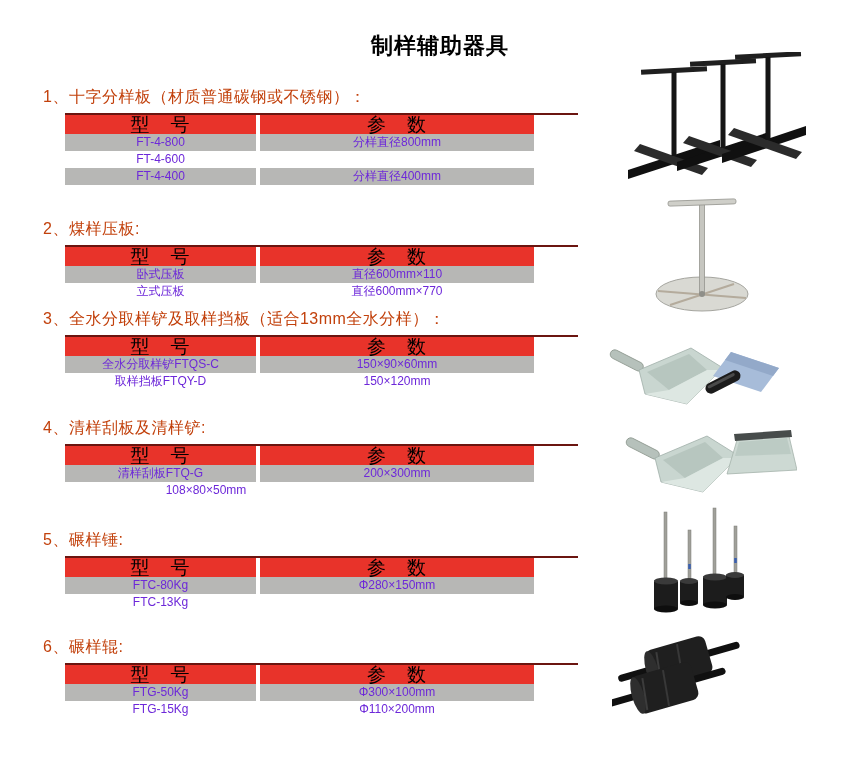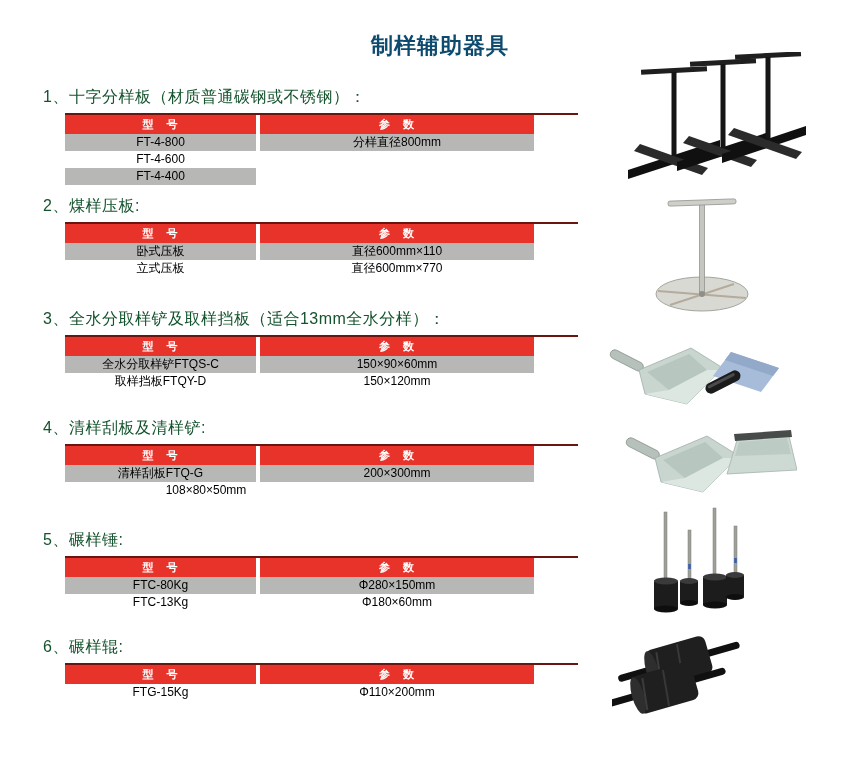--- a/index.html
+++ b/index.html
@@ -3,43 +3,43 @@
 <meta charset="utf-8">
 <style>
   html,body{margin:0;padding:0;}
   body{
     width:847px;height:765px;position:relative;background:#ffffff;
     font-family:"Liberation Sans","DejaVu Sans",sans-serif;
     overflow:hidden;
   }
   .page-title{
     position:absolute;top:31px;left:33px;width:814px;
-    text-align:center;font-size:22px;font-weight:700;color:#0c4a6e;
+    text-align:center;font-size:22px;font-weight:700;color:#000000;
     letter-spacing:1px;
   }
   .section{position:absolute;left:43px;width:535px;}
   .sec-heading{
-    color:#14532d;font-size:16px;line-height:22px;font-weight:500;
+    color:#c2410c;font-size:16px;line-height:22px;font-weight:500;
     letter-spacing:0.5px;white-space:pre;
   }
   .spec-table{
     margin-top:5px;margin-left:22px;width:513px;
     border-top:2px solid #6b1510;
   }
   .tr{display:flex;width:513px;}
   .td{
-    text-align:center;font-size:12px;color:#000000;line-height:17px;
+    text-align:center;font-size:12px;color:#6d28d9;line-height:17px;
     overflow:hidden;white-space:pre;
   }
   .c1{width:191px;}
   .gap{width:4px;background:#ffffff;}
   .c2{width:274px;}
   .th .td{
-    background:#e8332a;color:#ffffff;font-size:11px;line-height:19px;
-    font-weight:700;letter-spacing:1px;
+    background:#e8332a;color:#000000;font-size:19px;line-height:19px;
+    font-weight:400;letter-spacing:1px;
   }
   .row-gray .td{background:#b7b7b5;}
   .row-white .td{background:#ffffff;}
   .product{position:absolute;}
   .product svg{display:block;}
 </style>
 </head>
 <body>
 
 <div class="page-title">制样辅助器具</div>
@@ -57,25 +57,26 @@
       <div class="gap"></div>
       <div class="td c2">分样直径800mm</div>
     </div>
     <div class="tr row-white">
       <div class="td c1">FT-4-600</div>
       <div class="gap"></div>
     </div>
     <div class="tr row-gray">
       <div class="td c1">FT-4-400</div>
       <div class="gap"></div>
-    </div>
-  </div>
-</div>
-
-<div class="section" style="top:195px">
+      <div class="td c2">分样直径400mm</div>
+    </div>
+  </div>
+</div>
+
+<div class="section" style="top:218px">
   <div class="sec-heading">2、煤样压板:</div>
   <div class="spec-table">
     <div class="tr th">
       <div class="td c1">型　号</div>
       <div class="gap"></div>
       <div class="td c2">参　数</div>
     </div>
     <div class="tr row-gray">
       <div class="td c1">卧式压板</div>
       <div class="gap"></div>
@@ -139,32 +140,36 @@
       <div class="td c2">参　数</div>
     </div>
     <div class="tr row-gray">
       <div class="td c1">FTC-80Kg</div>
       <div class="gap"></div>
       <div class="td c2">Φ280×150mm</div>
     </div>
     <div class="tr row-white">
       <div class="td c1">FTC-13Kg</div>
       <div class="gap"></div>
-      <div class="td c2">Φ180×60mm</div>
     </div>
   </div>
 </div>
 
 <div class="section" style="top:636px">
   <div class="sec-heading">6、碾样辊:</div>
   <div class="spec-table">
     <div class="tr th">
       <div class="td c1">型　号</div>
       <div class="gap"></div>
       <div class="td c2">参　数</div>
+    </div>
+    <div class="tr row-gray">
+      <div class="td c1">FTG-50Kg</div>
+      <div class="gap"></div>
+      <div class="td c2">Φ300×100mm</div>
     </div>
     <div class="tr row-white">
       <div class="td c1">FTG-15Kg</div>
       <div class="gap"></div>
       <div class="td c2">Φ110×200mm</div>
     </div>
   </div>
 </div>
 
 <div class="product" style="left:626px;top:52px;width:182px;height:142px">

